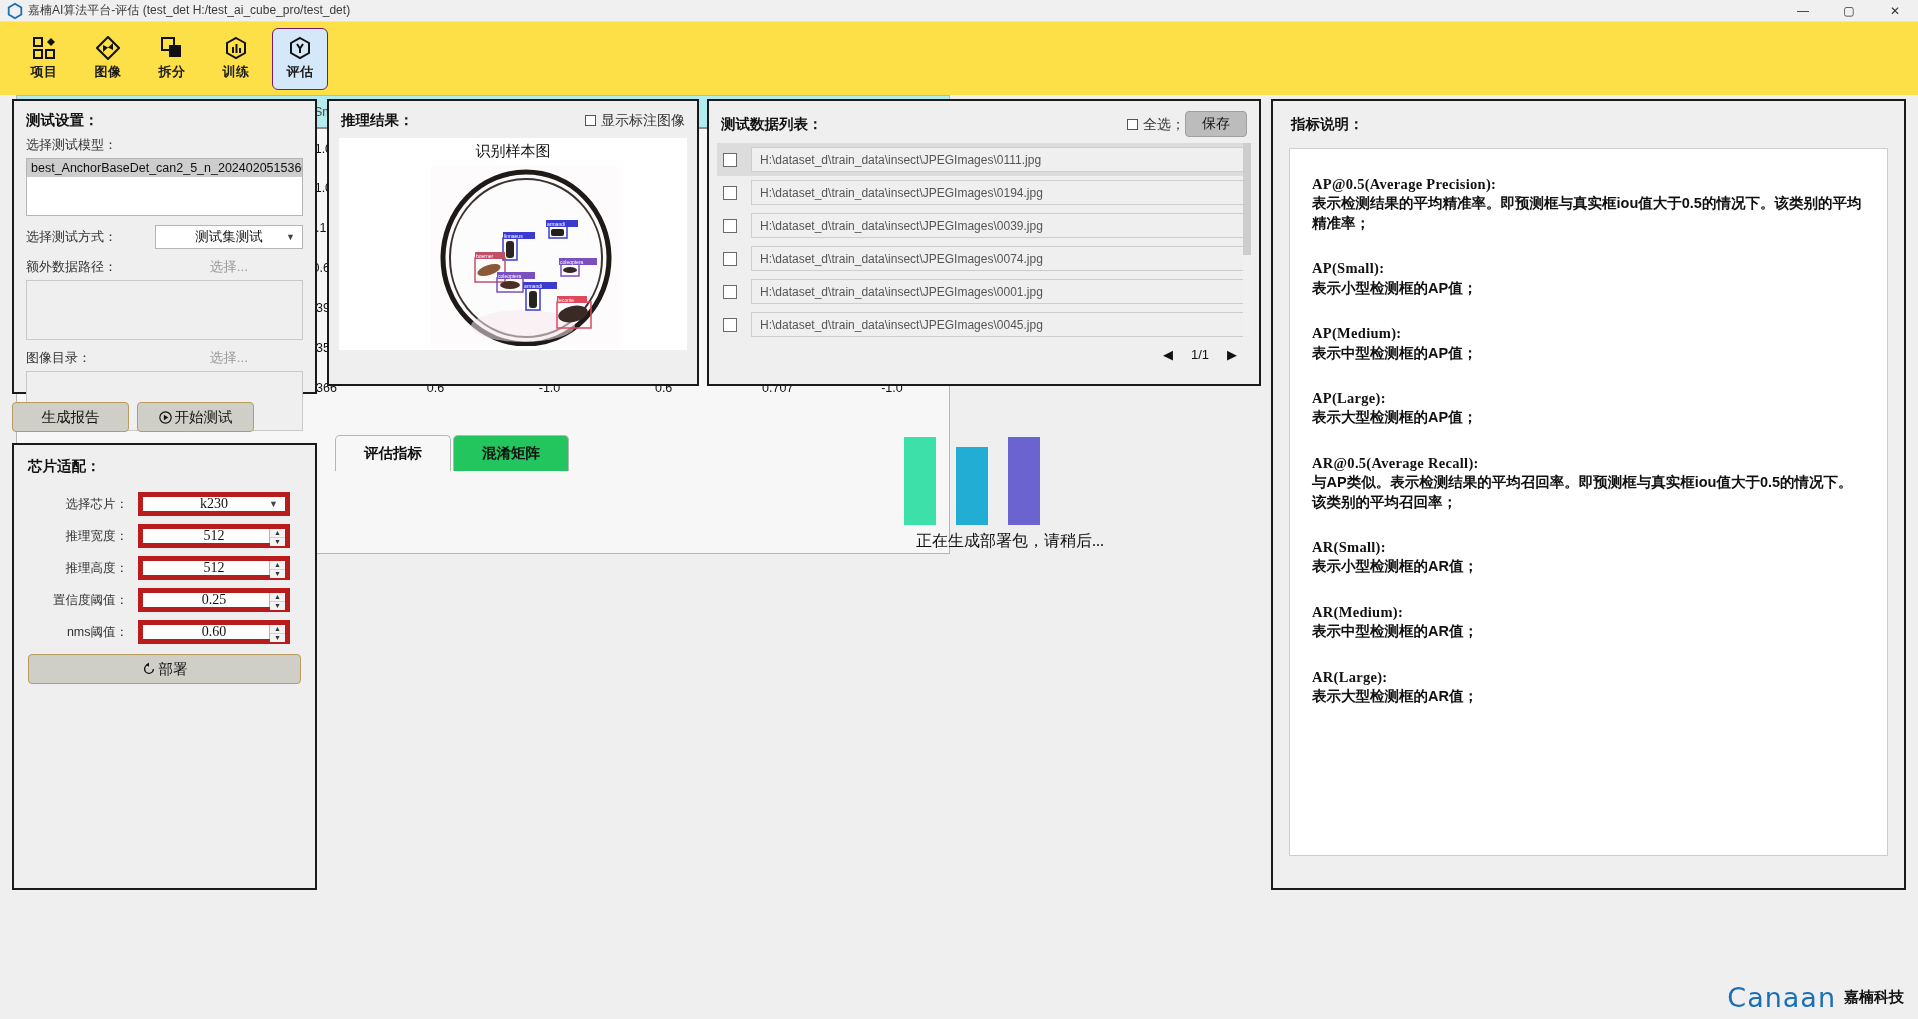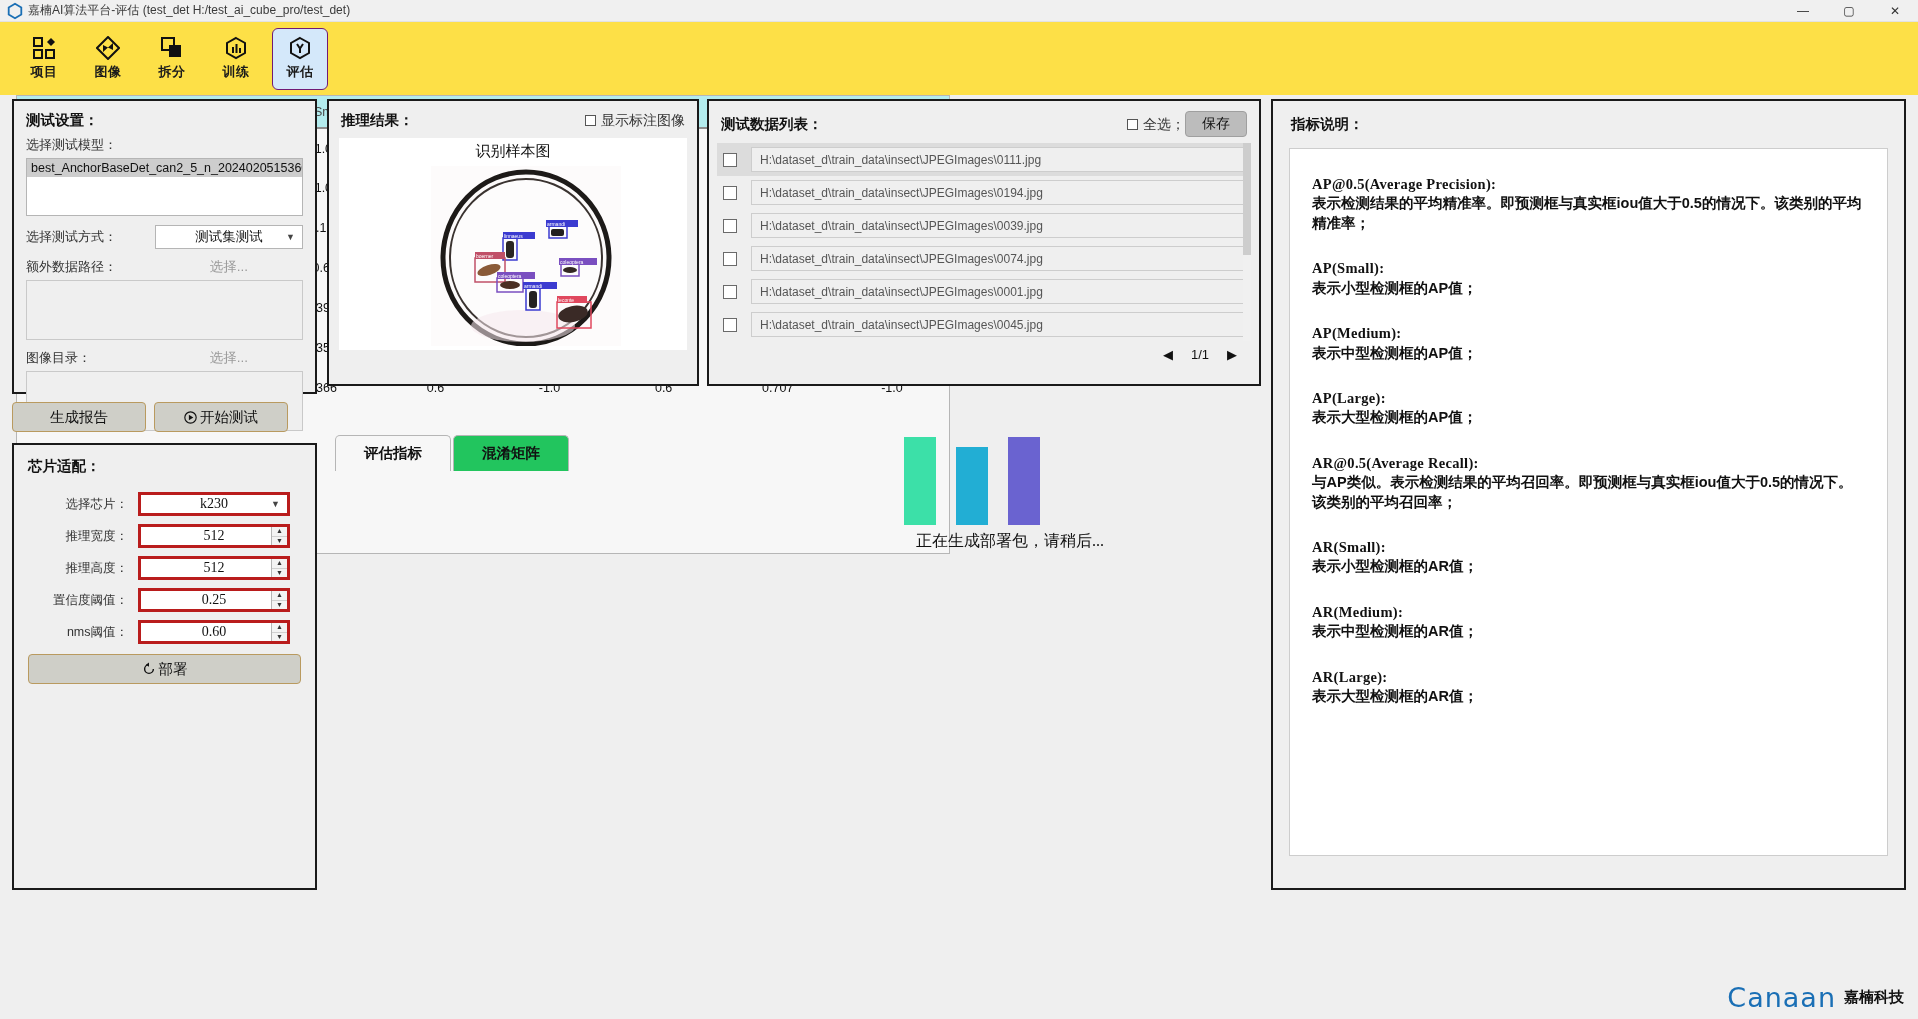--- a/index.html
+++ b/index.html
@@ -59,35 +59,35 @@
   .rowline{ display:flex;align-items:center;justify-content:space-between;margin:9px 0 4px;}
   .combo{
     width:148px;height:24px;background:#fff;border:1px solid #b5b5b5;
     display:flex;align-items:center;justify-content:center;position:relative;
     font-size:13.5px;color:#111;
   }
   .combo .chev{ position:absolute;right:7px;top:50%;transform:translateY(-50%);
     font-size:9px;color:#444;}
   .choose{ font-size:13.5px;color:#9a9a9a; width:148px; text-align:center;}
 
-  .btnrow{ position:absolute; left:12px; top:307px; width:276px;
+  .btnrow{ position:absolute; left:12px; top:307px; width:242px;
            display:flex; gap:8px;border-radius:12px; }
   .goldbtn{
     flex:1; height:30px; background:#cfcfc8; border:1px solid #b99a5f;
     border-radius:4px; font-size:14.5px; color:#111; display:flex;
     align-items:center; justify-content:center; gap:3px; cursor:pointer;
   }
 
   #leftPanelBottom{ left:12px; top:348px; width:305px; height:447px; }
   #chipInner{ padding:12px 14px; }
   .chiprow{ display:flex; align-items:center; margin-bottom:8px;}
   .chiprow .cl{ width:110px; text-align:right; font-size:12.5px; color:#333;
                 padding-right:10px; }
   .chipfield{
-    width:152px; height:24px; background:#fff; border:3px solid #b91c1c;
+    width:152px; height:24px; background:#fff; border:5px solid #b91c1c;
     display:flex; align-items:center; justify-content:center; position:relative;
     font-size:14px; color:#111; font-family:"Liberation Serif", serif;
   }
   .chipfield .chev{ position:absolute;right:7px;top:50%;transform:translateY(-50%);
     font-size:9px;color:#444;}
   .spin{ position:absolute; right:0; top:0; width:16px; height:100%;
          display:flex; flex-direction:column; border-left:1px solid #b5b5b5;}
   .spin i{ flex:1; display:flex;align-items:center;justify-content:center;
            font-size:7px; color:#333; background:#f3f3f3; font-style:normal;}
   .spin i:first-child{border-bottom:1px solid #d0d0d0;}

